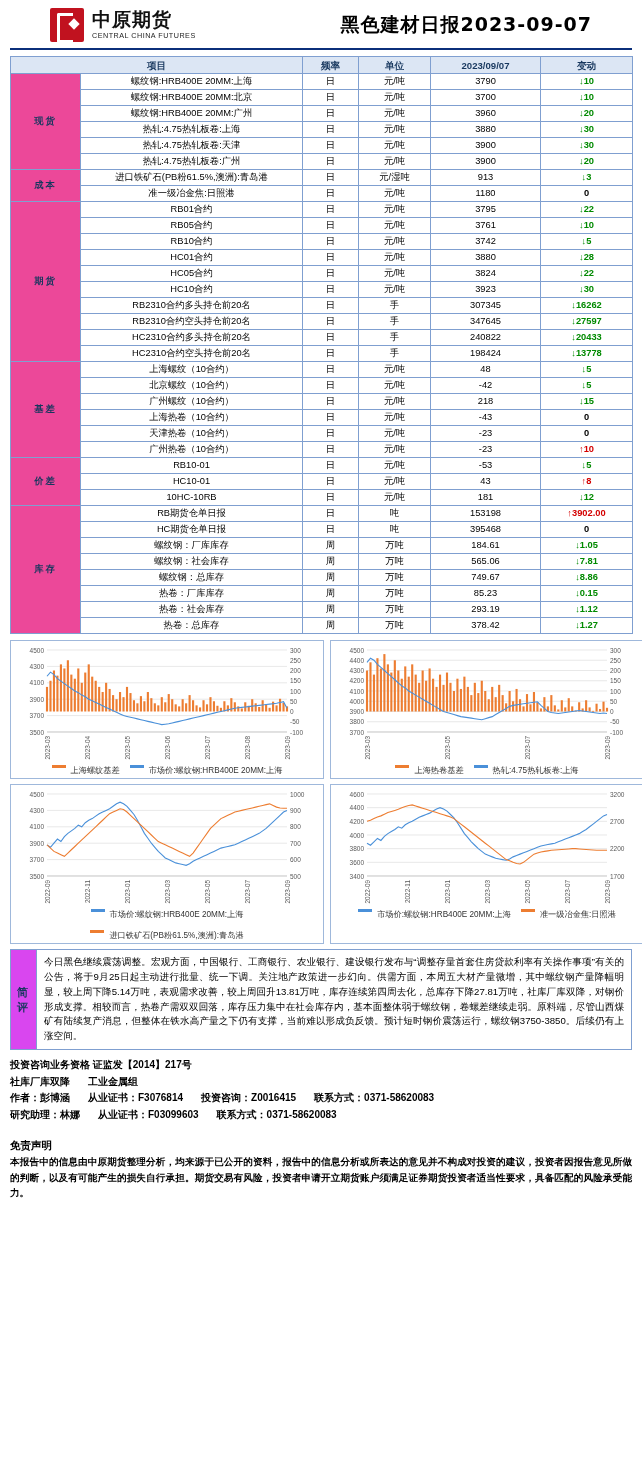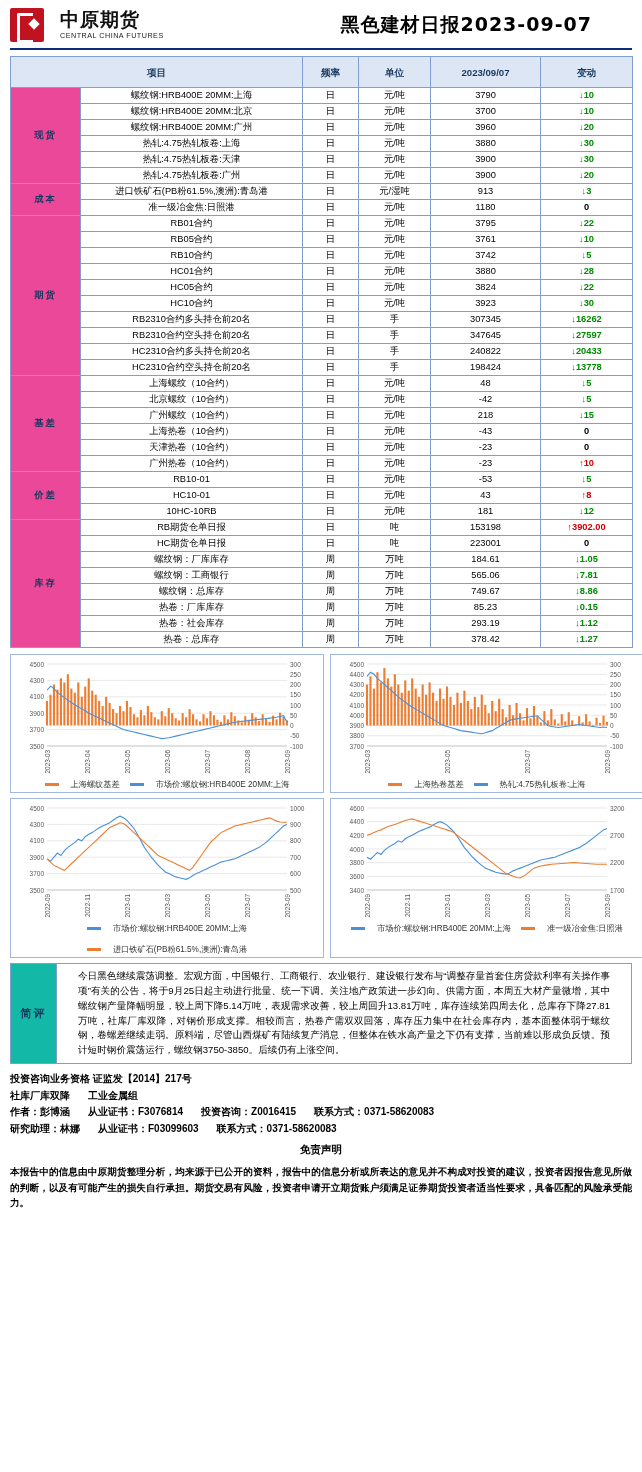--- a/index.html
+++ b/index.html
@@ -14,21 +14,21 @@
   .page { width: 642px; padding: 8px 10px 10px 10px; }
 
   
   .header {
     display: flex;
     align-items: center;
     border-bottom: 2px solid #0b2f7a;
     padding-bottom: 6px;
     margin-bottom: 6px;
   }
-  .logo-box { display:flex; align-items:center; gap:16px; width: 175px; flex:none; }
+  .logo-box { display:flex; align-items:center; gap:8px; width: 175px; flex:none;margin-left:40px; }
   .logo-mark {
     width: 34px; height: 34px; background:#c1121f; position:relative; flex:none;
     border-radius:2px;
   }
   .logo-mark:before{
     content:""; position:absolute; left:7px; top:5px; width:13px; height:24px;
     border:3px solid #fff; border-right:none; border-radius:2px 0 0 2px;
   }
   .logo-mark:after{
     content:""; position:absolute; left:20px; top:12px; width:8px;height:8px;
@@ -52,59 +52,59 @@
     padding: 1px 1px;
     height: 15px;
     line-height: 13px;
     white-space: nowrap;
     overflow: hidden;
   }
   table.data thead th {
     background: #dce6f4;
     font-weight: bold;
     color: #17375e;
-    height: 31px;
+    height: 17px;
     font-size: 9.6px;
   }
   td.cat {
     background: #ec4899; font-weight: bold; color:#17375e; font-size:11px; letter-spacing:2px;
   }
   td.item { text-align:center; }
   .down { color:#008a00; font-weight:bold; }
   .up { color:#d40000; font-weight:bold; }
   .flat { color:#000; font-weight:bold; }
 
   
   .charts { margin-top:6px; }
   .chart-row { display:flex; gap:6px; margin-bottom:5px; }
   .chart-card {
     flex:1; border:1px solid #9fb8db; background:#fff; padding:3px 2px 2px 2px;
   }
   .chart-area { position:relative; height:118px; }
   .chart-area svg { display:block; }
   .legend { display:flex; justify-content:center; flex-wrap:wrap; gap:10px; margin-top:3px; }
-  .legend-item { display:flex; align-items:center; gap:12px; font-size:8.2px; color:#333; }
+  .legend-item { display:flex; gap:5px; font-size:8.2px; color:#333; }
   .legend-swatch { width:14px; height:3px; display:inline-block; }
 
   
   .comment-table { border-collapse:collapse; width:100%; margin-top:4px; table-layout:fixed; }
   .comment-table td { border:1px solid #7f9fd0; vertical-align:middle; }
   .comment-label {
-    width:46px; text-align:center; background:#14b8a6; color:#17375e;
+    width:26px; text-align:center; background:#d946ef; color:#17375e;
     font-weight:bold; font-size:11px; letter-spacing:2px;
   }
-  .comment-body { padding:5px 21px; font-size:9.6px; line-height:1.55; text-align:justify; }
+  .comment-body { padding:5px 7px; font-size:9.6px; line-height:1.55; text-align:justify; }
 
   
   .info { margin-top:7px; font-size:10px; line-height:1.65; font-weight:bold; }
   .info .row { display:flex; gap:18px; }
   .info .cell { white-space:nowrap;text-align:center; }
 
-  .disclaimer-title { text-align:center; font-weight:bold; font-size:10.5px; margin-top:6px; }
-  .disclaimer-body { font-size:9.6px; line-height:1.6; font-weight:bold; margin-top:7px; text-align:justify;}
+  .disclaimer-title { text-align:left; font-weight:bold; font-size:10.5px; margin-top:16px; }
+  .disclaimer-body { font-size:9.6px; line-height:1.6; font-weight:bold; margin-top:1px; text-align:justify;}
 </style>
 </head>
 <body>
 
 <div class="page">
 
   <div class="header">
     <div class="logo-box">
       <div class="logo-mark"></div>
       <div class="logo-text">
@@ -334,32 +334,32 @@
           <td class="item">RB期货仓单日报</td>
           <td>日</td>
           <td>吨</td>
           <td>153198</td>
           <td class="up">↑3902.00</td>
         </tr>
         <tr>
           <td class="item">HC期货仓单日报</td>
           <td>日</td>
           <td>吨</td>
-          <td>223001</td>
+          <td>395468</td>
           <td class="flat">0</td>
         </tr>
         <tr>
           <td class="item">螺纹钢：厂库库存</td>
           <td>周</td>
           <td>万吨</td>
           <td>184.61</td>
           <td class="down">↓1.05</td>
         </tr>
         <tr>
-          <td class="item">螺纹钢：工商银行</td>
+          <td class="item">螺纹钢：社会库存</td>
           <td>周</td>
           <td>万吨</td>
           <td>565.06</td>
           <td class="down">↓7.81</td>
         </tr>
         <tr>
           <td class="item">螺纹钢：总库存</td>
           <td>周</td>
           <td>万吨</td>
           <td>749.67</td>

